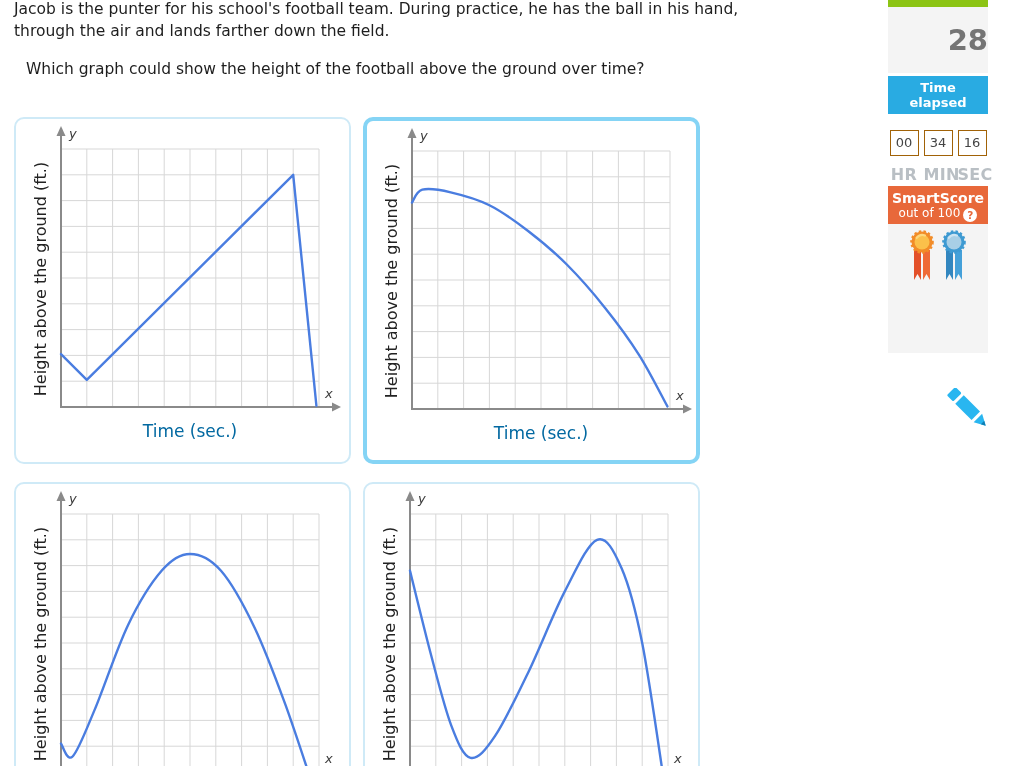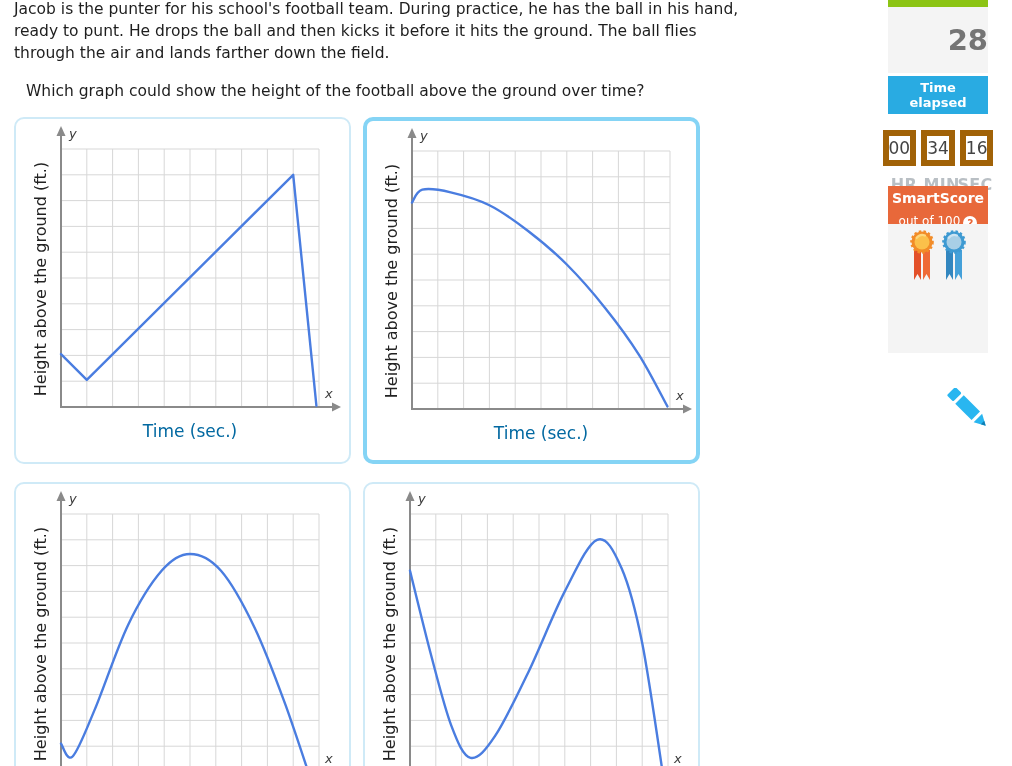--- a/index.html
+++ b/index.html
@@ -31,44 +31,43 @@
   
   .sb{position:absolute;left:888px;width:100px;box-sizing:border-box;}
   #sb-green{top:0;height:7px;background:var(--green,#8cc414);}
   #sb-qa{top:7px;height:66px;background:#f4f4f4;display:flex;align-items:center;
          justify-content:flex-end;font-size:29px;font-weight:bold;color:#757575;}
   #sb-time-h{top:76px;height:38px;background:var(--blue,#29abe2);color:#fff;
          font-weight:bold;font-size:13px;line-height:15px;text-align:center;
          display:flex;align-items:center;justify-content:center;padding:7px 8px;}
   #sb-timer{top:130px;height:48px;text-align:center;}
   .t-row{display:flex;justify-content:center;gap:5px;}
-  .t-box{width:27px;height:24px;background:#fff;border:6px solid #a16207;
-         font-size:17px;color:#444;text-align:center;line-height:24px;}
+  .t-box{width:27px;height:24px;background:#fff;border:1px solid #a16207;
+         font-size:13px;color:#444;text-align:center;line-height:24px;}
   .t-lab{width:29px;font-size:16px;font-weight:bold;color:#b9bfc4;
          text-align:center;margin-top:9px;letter-spacing:.3px;}
   #sb-ss-h{top:186px;height:38px;background:var(--orange,#e8683a);color:#fff;
          text-align:center;}
   .ss-l1{font-size:14px;font-weight:bold;margin-top:4px;}
-  .ss-l2{font-size:12px;margin-top:8px;}
+  .ss-l2{font-size:12px;margin-top:0px;}
   .help{display:inline-block;width:14px;height:14px;border-radius:50%;
         background:#fff;color:var(--orange,#e8683a);font-weight:bold;
         font-size:10.5px;line-height:14px;text-align:center;vertical-align:-2px;
         margin-left:3px;cursor:pointer;}
   #sb-ss-body{top:224px;height:129px;background:#f4f4f4;text-align:center;}
   .score{font-size:37px;font-weight:bold;color:#7c7c7c;margin-top:4px;line-height:40px;}
   .ribbons{margin-top:4px;display:flex;justify-content:center;gap:8px;}
   
   #pencil{position:absolute;left:946px;top:388px;width:46px;height:48px;cursor:pointer;}
 </style>
 </head>
 <body>
 
 <div class="question">
   <div>Jacob is the punter for his school's football team. During practice, he has the ball in his hand,</div>
-  <div>ready to punt. He drops the ball and then kicks it before it hits the ground. The ball flies</div>
   <div>through the air and lands farther down the field.</div>
   <div class="q-prompt">Which graph could show the height of the football above the ground over time?</div>
 </div>
 
 <div class="card" id="card-a">
   <svg class="plot" width="333" height="300">
       <g stroke="#d7d7d7" stroke-width="1">
         <line x1="70.8" y1="30" x2="70.8" y2="288"></line>
         <line x1="96.6" y1="30" x2="96.6" y2="288"></line>
         <line x1="122.4" y1="30" x2="122.4" y2="288"></line>

